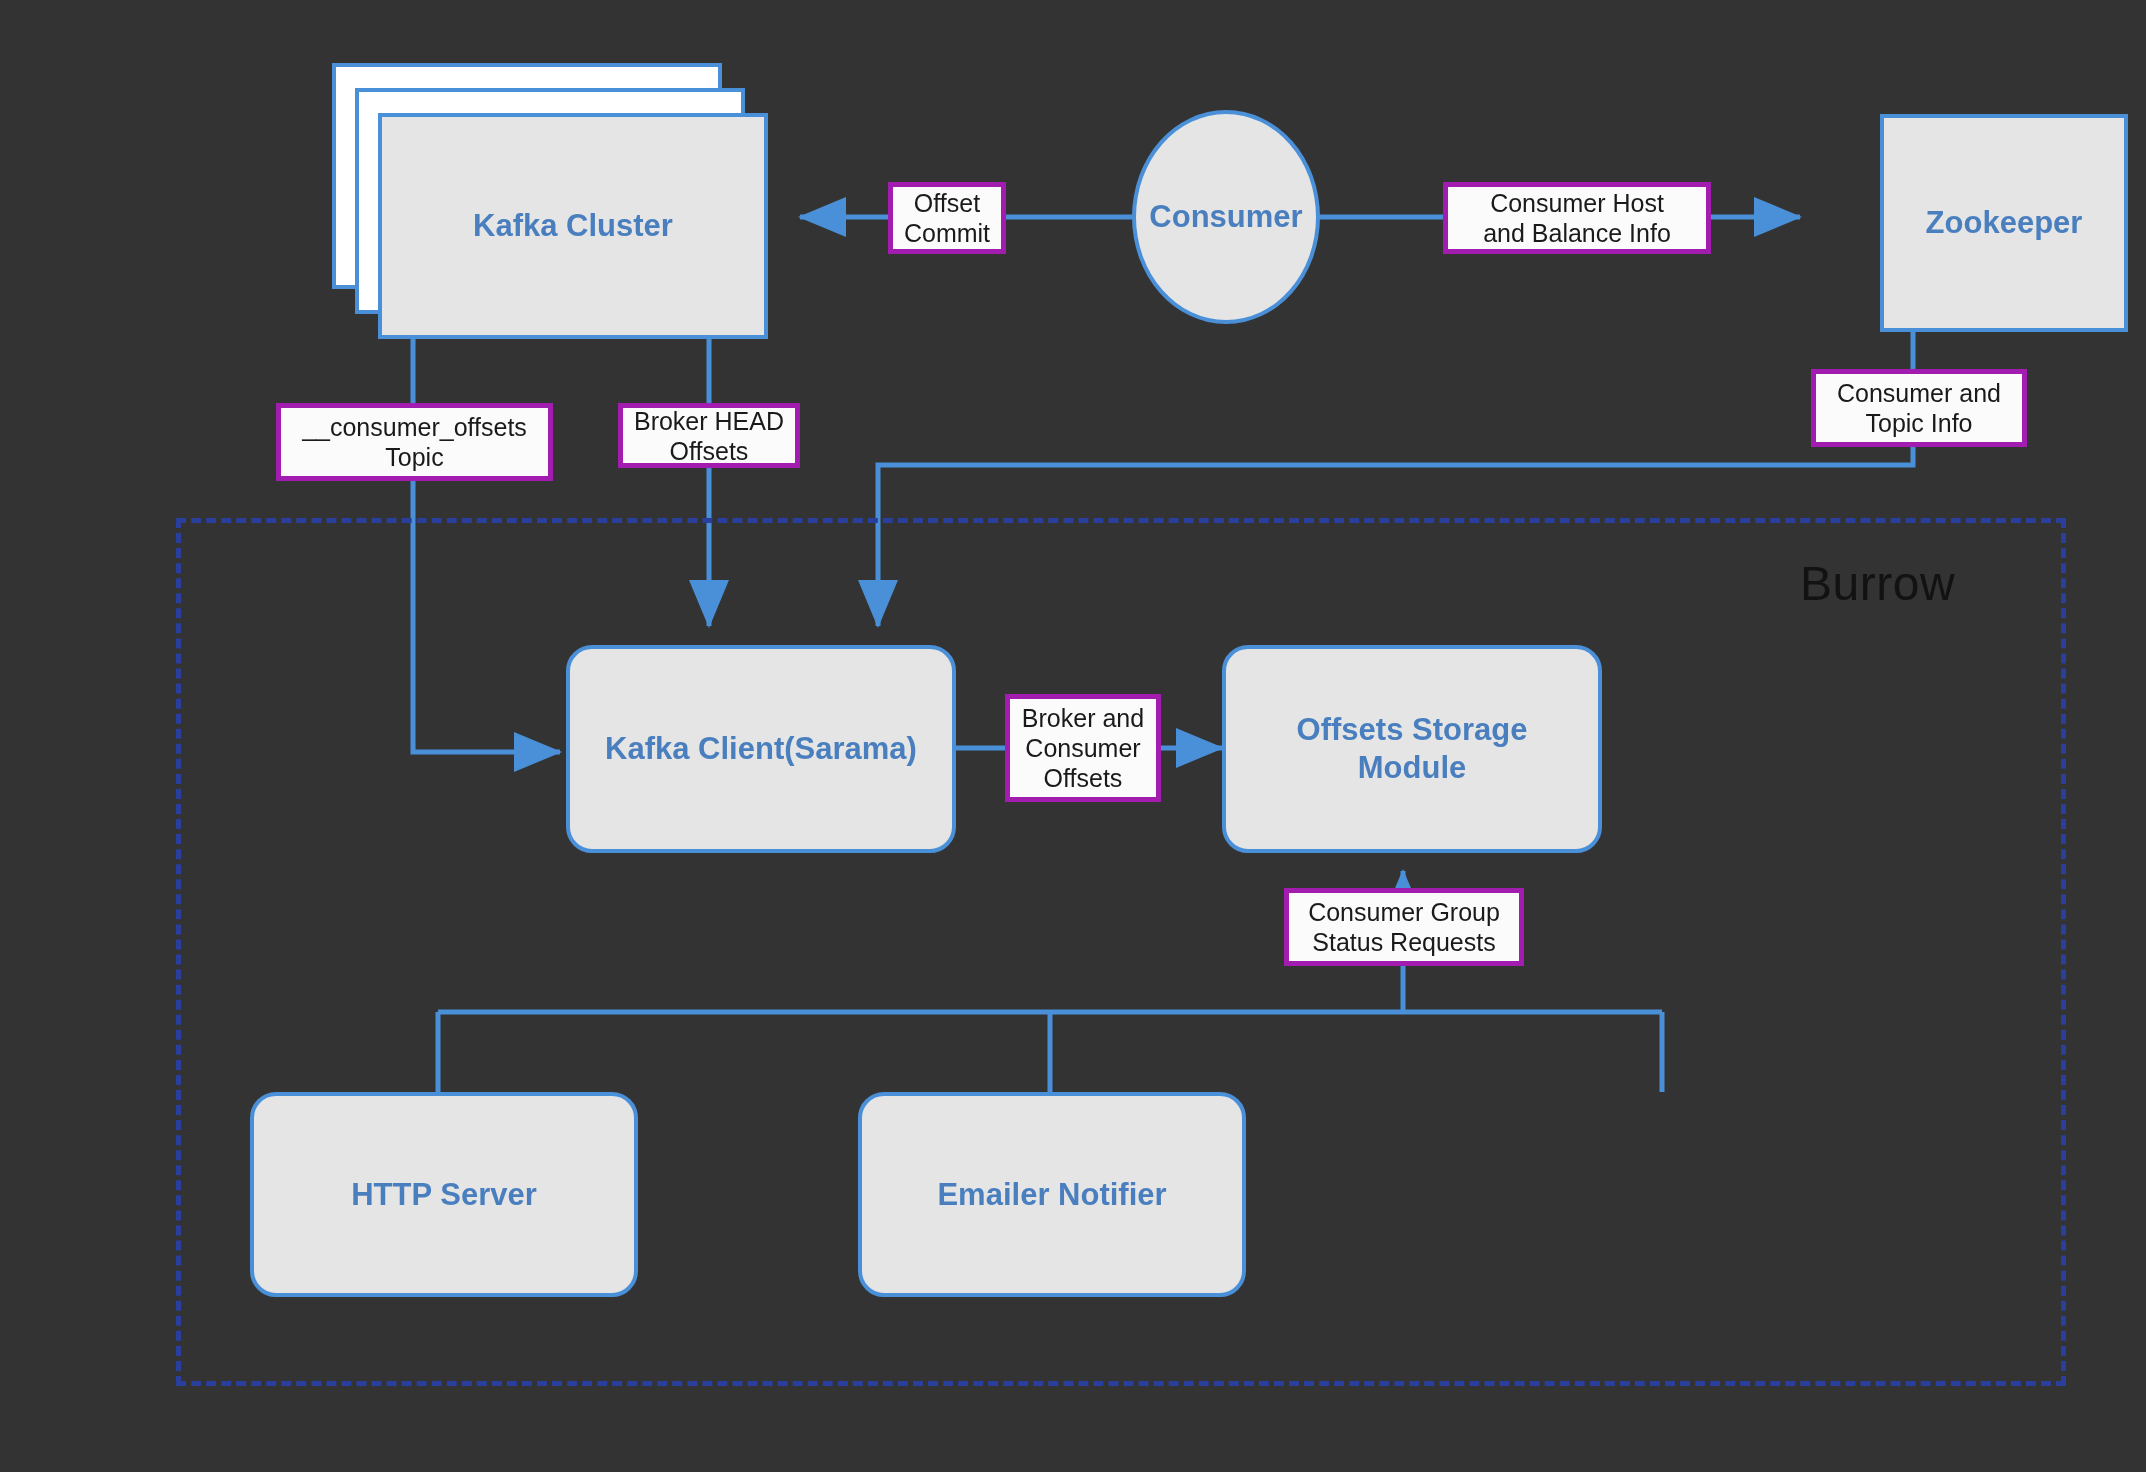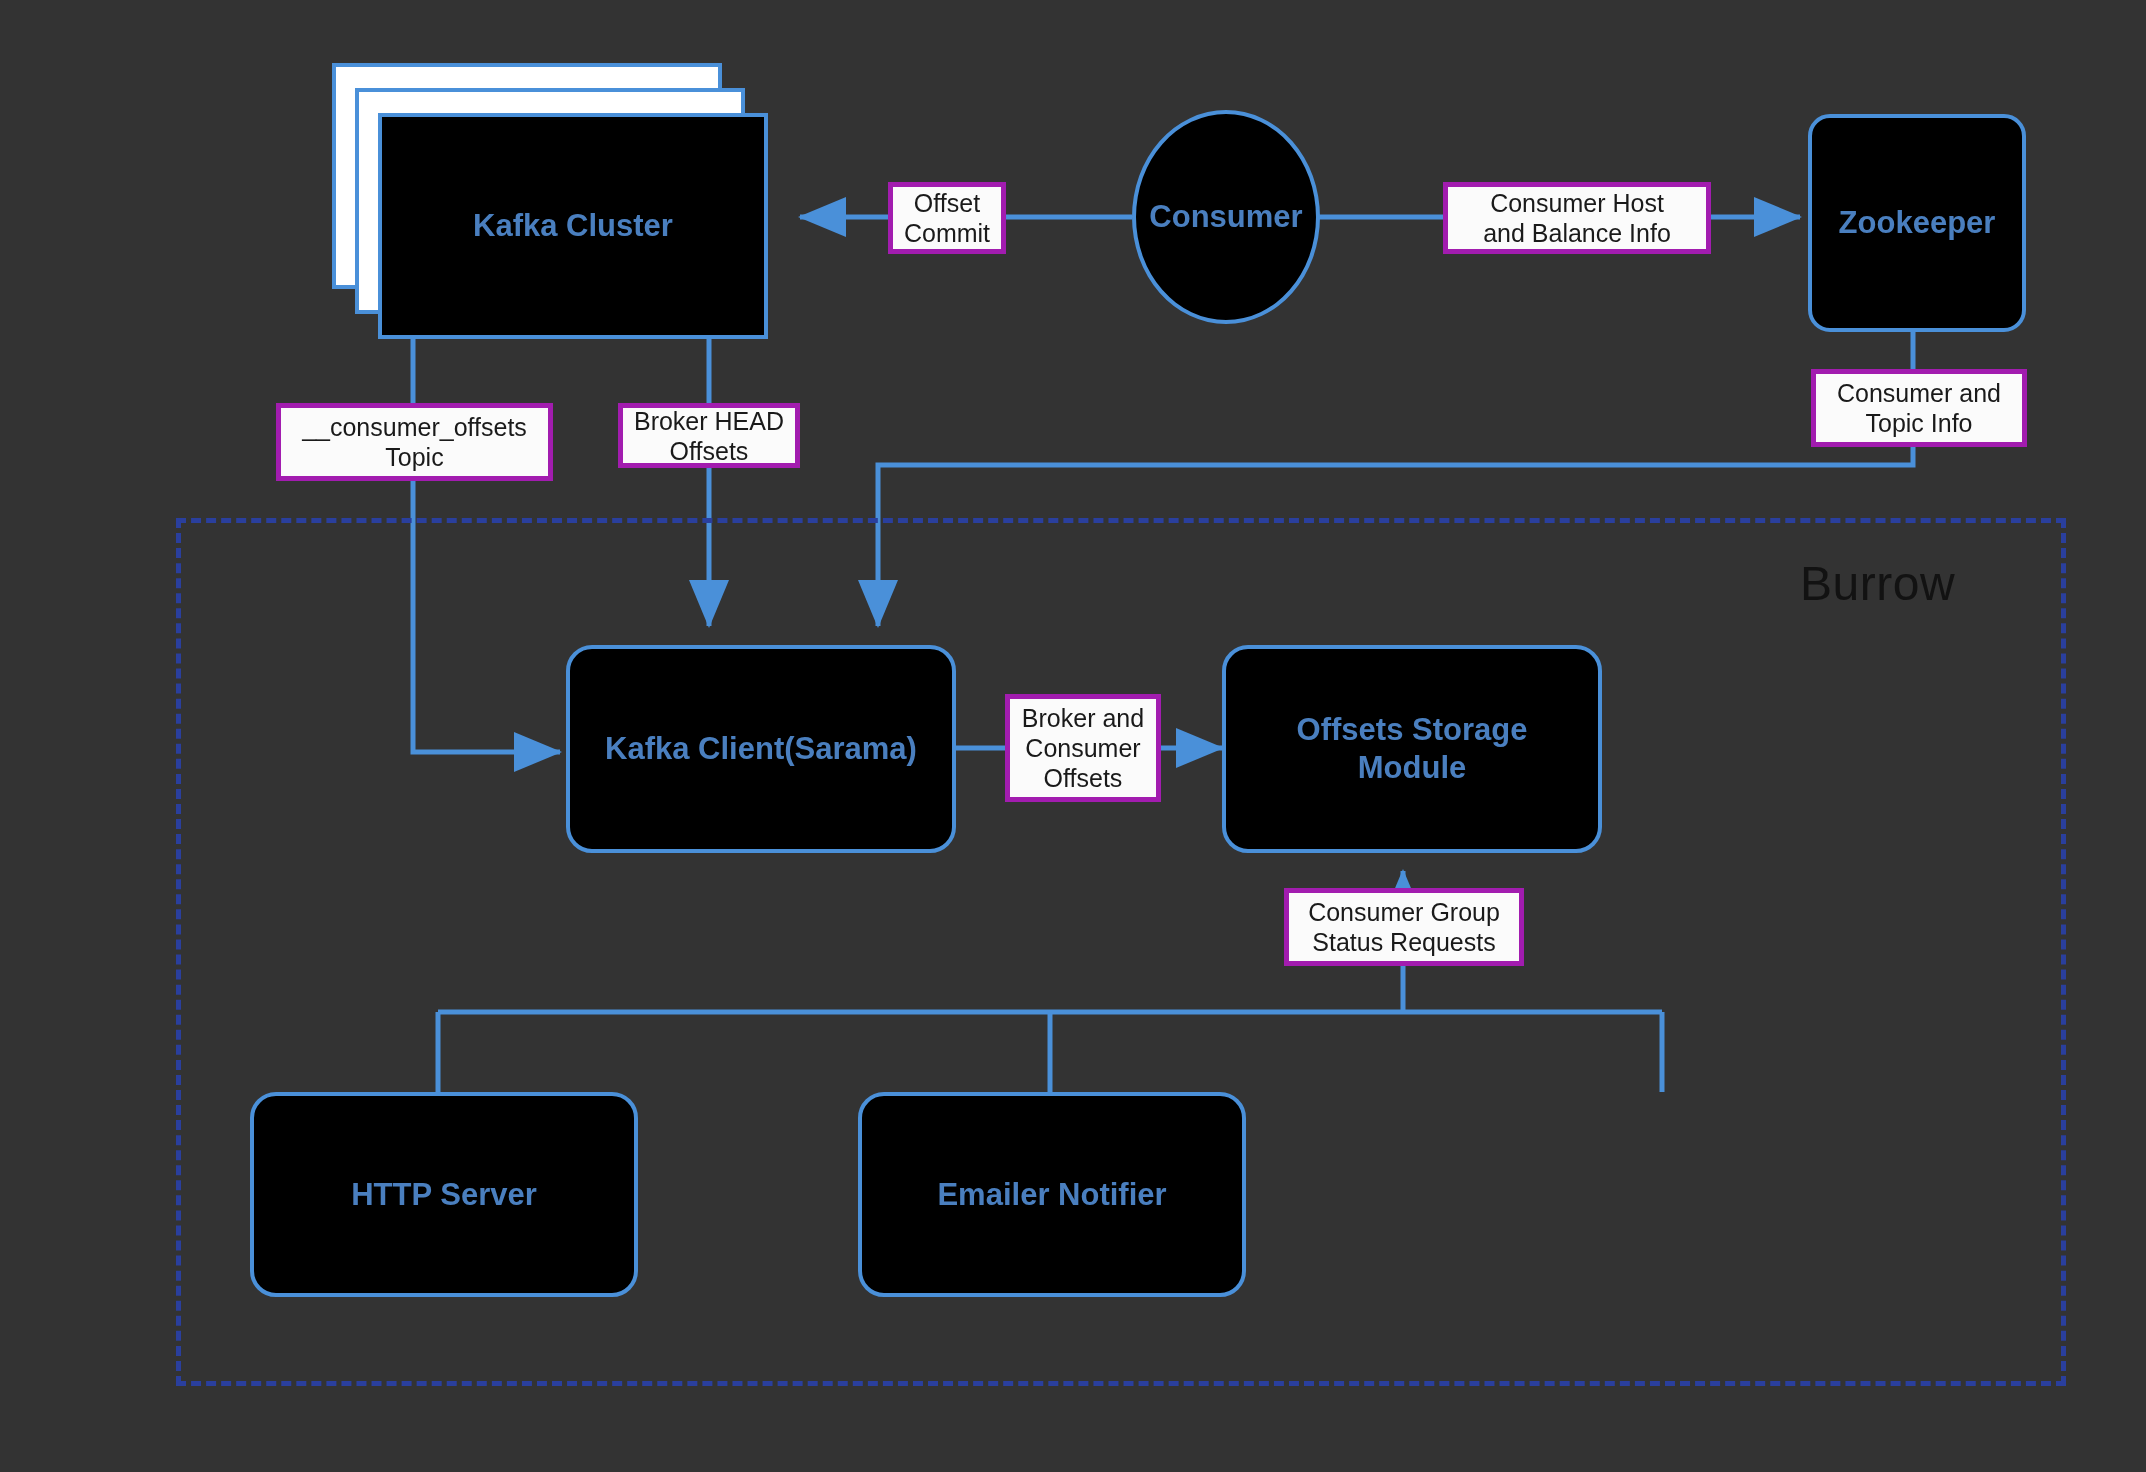--- a/index.html
+++ b/index.html
@@ -23,21 +23,21 @@
     position: absolute;
     left: 0; top: 0;
     width: 2146px;
     height: 1472px;
     pointer-events: none;
   }
 
   
   .node {
     position: absolute;
-    background: #000000;
+    background: #e5e5e5;
     border: 4px solid #4a90d9;
     box-sizing: border-box;
     display: flex;
     align-items: center;
     justify-content: center;
     text-align: center;
     color: #4a7fbf;
     font-size: 31px;
     font-weight: bold;
     line-height: 1.22;
@@ -132,21 +132,21 @@
       <path d="M1662,1012 L1662,1092"></path>
     </g>
   </svg>
 
   <div class="stack-back" style="left:332px; top:63px; width:390px; height:226px;"></div>
   <div class="stack-back" style="left:355px; top:88px; width:390px; height:226px;"></div>
   <div class="node sharp" style="left:378px; top:113px; width:390px; height:226px; z-index:4;">Kafka Cluster</div>
 
   <div class="node ellipse" style="left:1132px; top:110px; width:188px; height:214px;">Consumer</div>
 
-  <div class="node sharp" style="left:1808px; top:114px; width:218px; height:218px;border-radius:22px;">Zookeeper</div>
+  <div class="node sharp" style="left:1880px; top:114px; width:248px; height:218px;">Zookeeper</div>
 
   <div class="node round" style="left:566px; top:645px; width:390px; height:208px; ">
     <span>Kafka Client</span>
     <span>(Sarama)</span>
   </div>
 
   <div class="node round" style="left:1222px; top:645px; width:380px; height:208px; flex-direction:column;">
     <span>Offsets Storage</span>
     <span>Module</span>
   </div>

